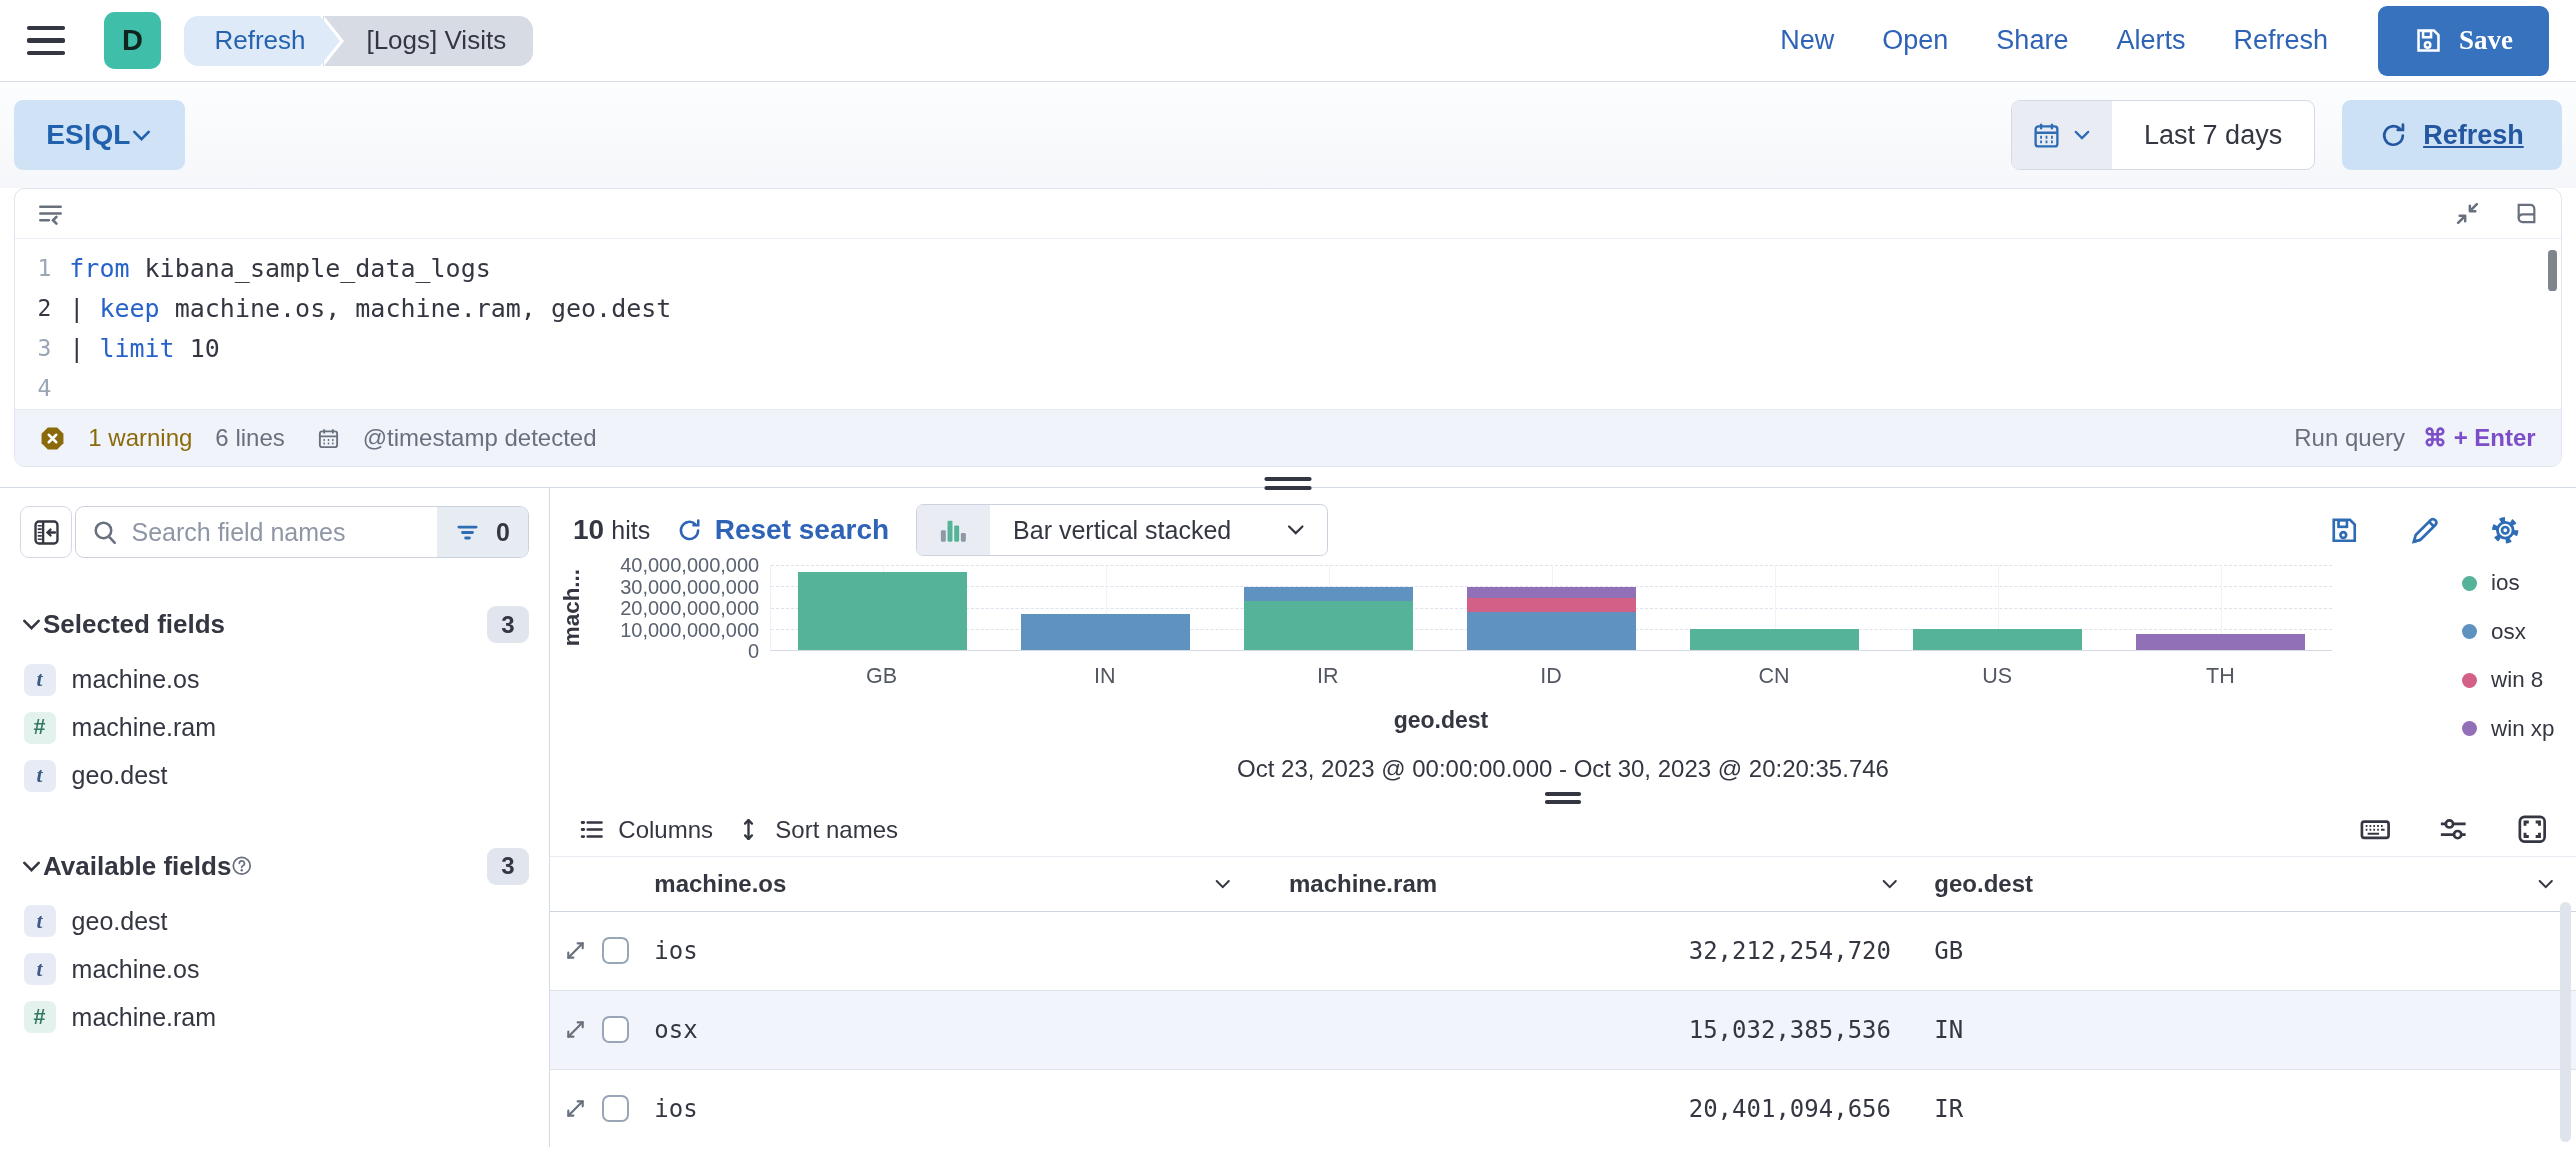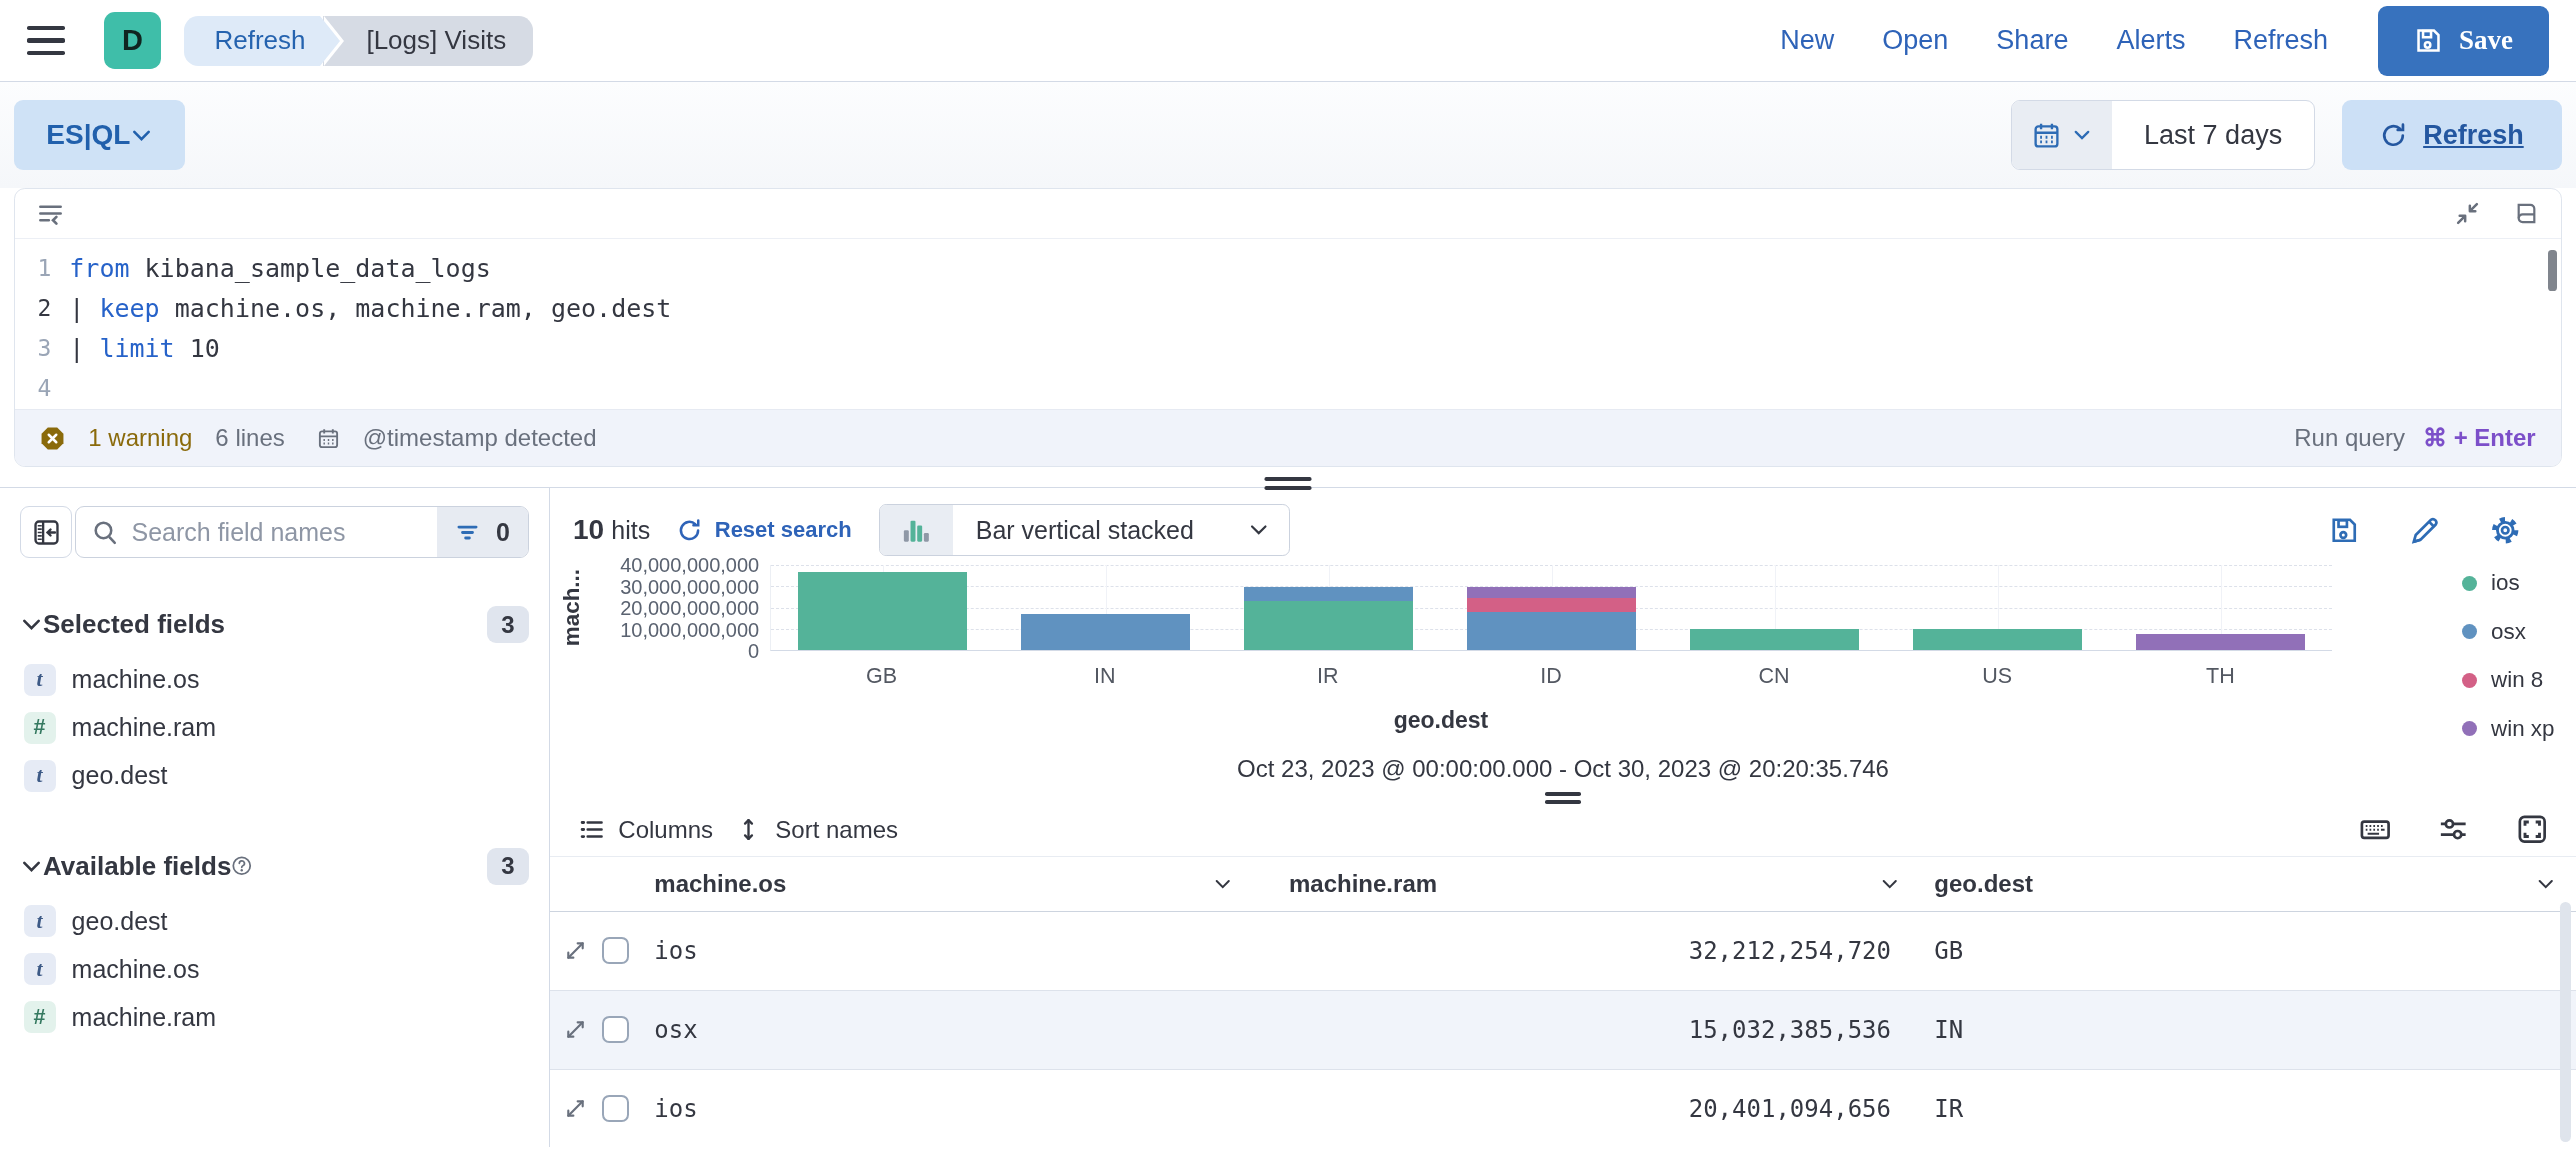--- a/index.html
+++ b/index.html
@@ -83,21 +83,21 @@
   .token { width:32px; height:32px; flex:none; border-radius:7.2px; display:flex; align-items:center; justify-content:center;
       font-size:21.5px; font-weight:700; }
   .token.t { background:#E6EBF5; color:#3D5A86; font-style:italic; font-family:"Liberation Serif", serif; }
   .token.n { background:#E3F2EC; color:#357960; }
 
   
   .main { flex:1; display:flex; flex-direction:column; position:relative; overflow:hidden; }
   .hits-row { display:flex; align-items:center; gap:27px; padding:16px 25px 9px 23px; }
   .hits { font-size:25px; }
   .hits b { font-size:28px; margin-right:7.2px; }
-  .reset { display:flex; align-items:center; gap:12.5px; color:#2E63B8; font-size:22px; font-weight:600; cursor:pointer; }
+  .reset { display:flex; align-items:center; gap:12.5px; color:#2E63B8; font-size:28px; font-weight:600; cursor:pointer; }
   .chart-select { height:52px; border:1.8px solid #CBD2DE; border-radius:7.2px; display:flex; align-items:center; overflow:hidden; cursor:pointer; background:#fff; }
   .cs-icon { width:73px; height:100%; background:#E9EDF3; display:flex; align-items:center; justify-content:center; }
   .cs-label { padding:0 54px 0 23px; font-size:25px; }
   .cs-chev { padding-right:20px; color:#343741; }
   .panel-icons { margin-left:auto; display:flex; gap:50px; padding-right:30.5px; color:#2E6CB5; }
   .panel-icons span { cursor:pointer; }
 
   .chart-block { position:relative; padding-right:244px; }
   .chart-area { display:flex; }
   .y-title { width:43px; display:flex; align-items:center; justify-content:center; }

